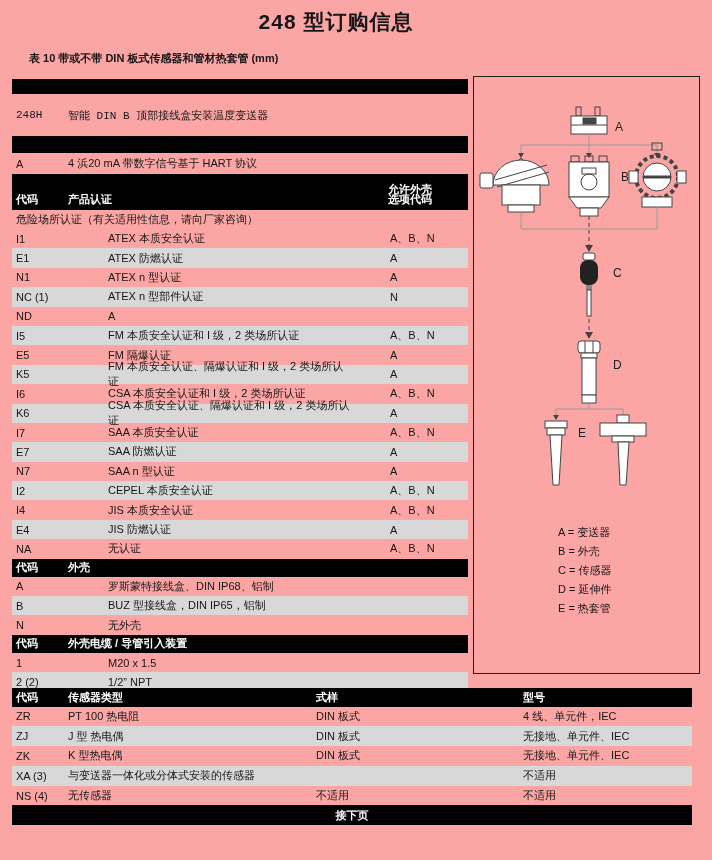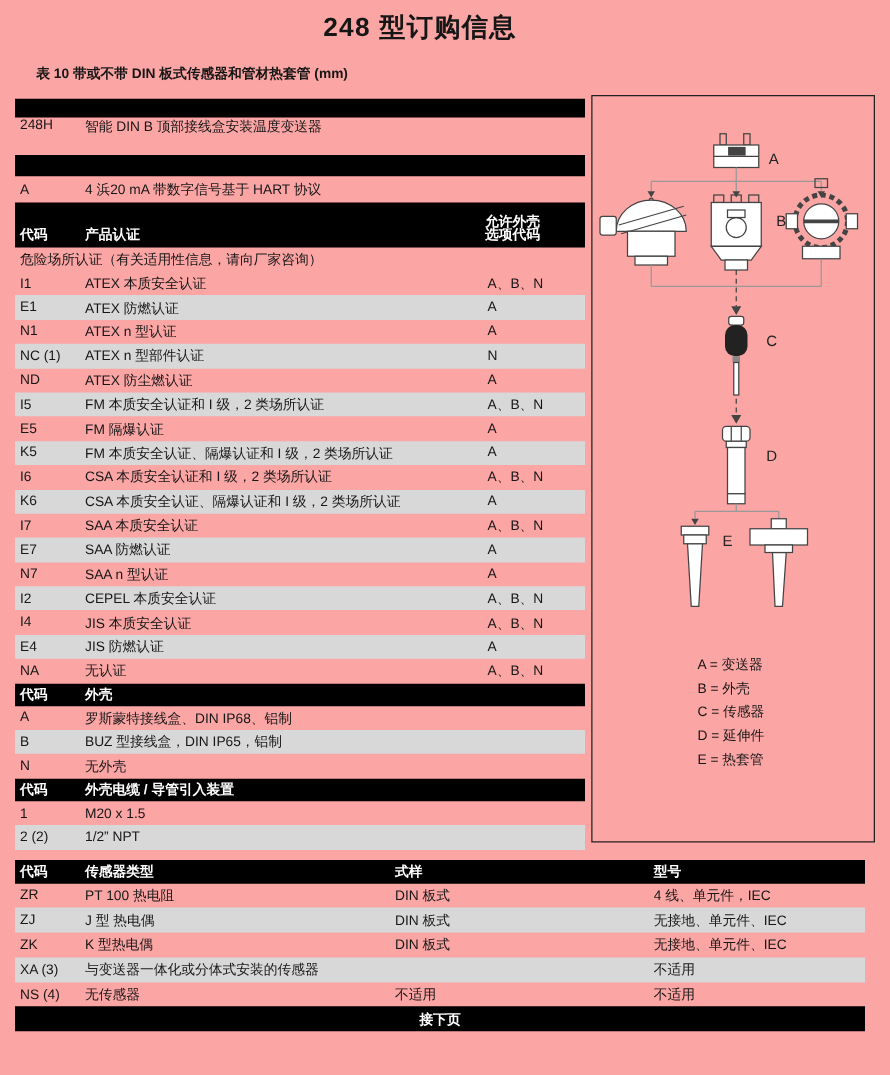--- a/index.html
+++ b/index.html
@@ -6,22 +6,22 @@
   .page{position:relative;width:712px;height:860px;background:#fca5a5;overflow:hidden;
         font-family:"Liberation Sans",sans-serif;color:#161616;}
   .title{position:absolute;top:8px;left:0;width:672px;text-align:center;
          font-size:21px;font-weight:bold;letter-spacing:1px;}
   .subtitle{position:absolute;top:51px;left:12px;font-size:11px;font-weight:bold;margin-left:17px;}
 
   
   .ltable{position:absolute;left:12px;top:79px;width:456px;font-size:11px;}
   .bar1{height:15px;background:#000;}
   .bar2{height:17px;background:#000;}
-  .r{display:flex;align-items:center;height:19.4px;}
-  .mrow{display:flex;align-items:flex-start;height:30px;}
+  .r{display:flex;align-items:center;height:19.4px;gap:40px;}
+  .mrow{display:flex;align-items:center;height:42px;font-family:Liberation Mono, monospace;}
   .orow{display:flex;align-items:center;height:21px;}
   .g{background:#d8d8d8;}
   .c1{flex:0 0 52px;padding-left:4px;}
   .c2{flex:1 1 auto;}
   .c3{flex:0 0 78px;}
   .note{display:flex;align-items:center;height:19px;padding-left:4px;}
   .h1{display:flex;align-items:center;height:18px;background:#000;color:#fff;font-weight:bold;}
   .hdr2{position:relative;height:36px;background:#000;color:#fff;font-weight:bold;}
   .hdr2 .hcode{position:absolute;left:4px;bottom:3px;}
   .hdr2 .hname{position:absolute;left:56px;bottom:3px;}
@@ -90,21 +90,20 @@
         <span class="c2">ATEX n 型认证</span>
         <span class="c3">A</span>
       </div>
     <div class="r g">
         <span class="c1">NC (1)</span>
         <span class="c2">ATEX n 型部件认证</span>
         <span class="c3">N</span>
       </div>
     <div class="r">
         <span class="c1">ND</span>
-        <span class="c2">ATEX 防尘燃认证</span>
         <span class="c3">A</span>
       </div>
     <div class="r g">
         <span class="c1">I5</span>
         <span class="c2">FM 本质安全认证和 I 级，2 类场所认证</span>
         <span class="c3">A、B、N</span>
       </div>
     <div class="r">
         <span class="c1">E5</span>
         <span class="c2">FM 隔爆认证</span>

